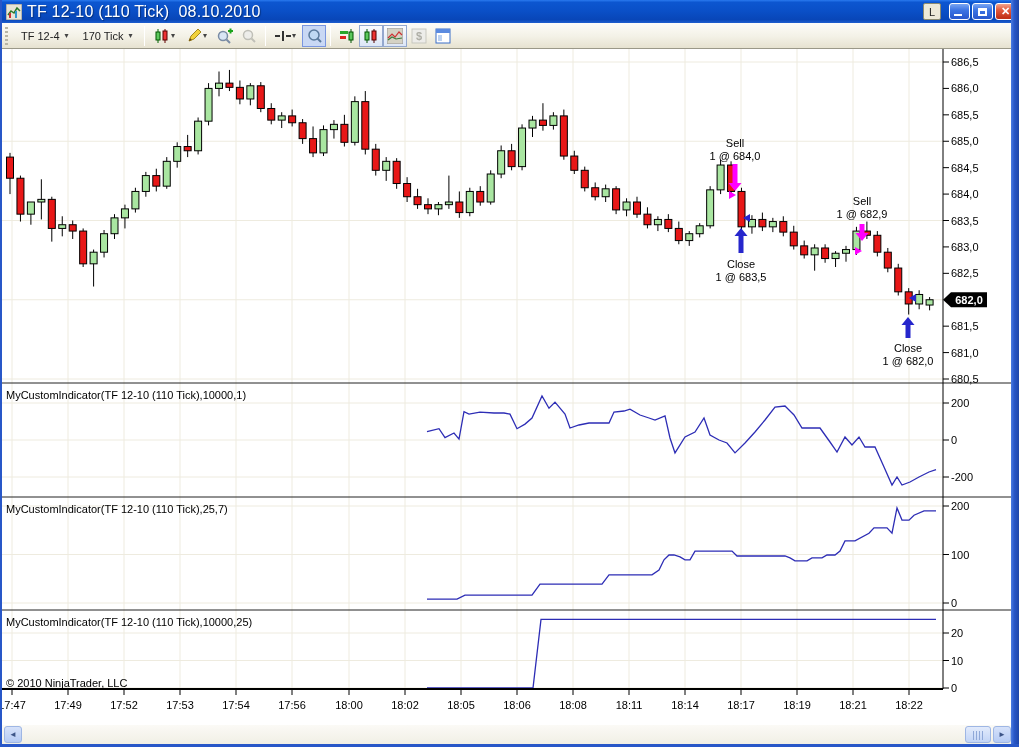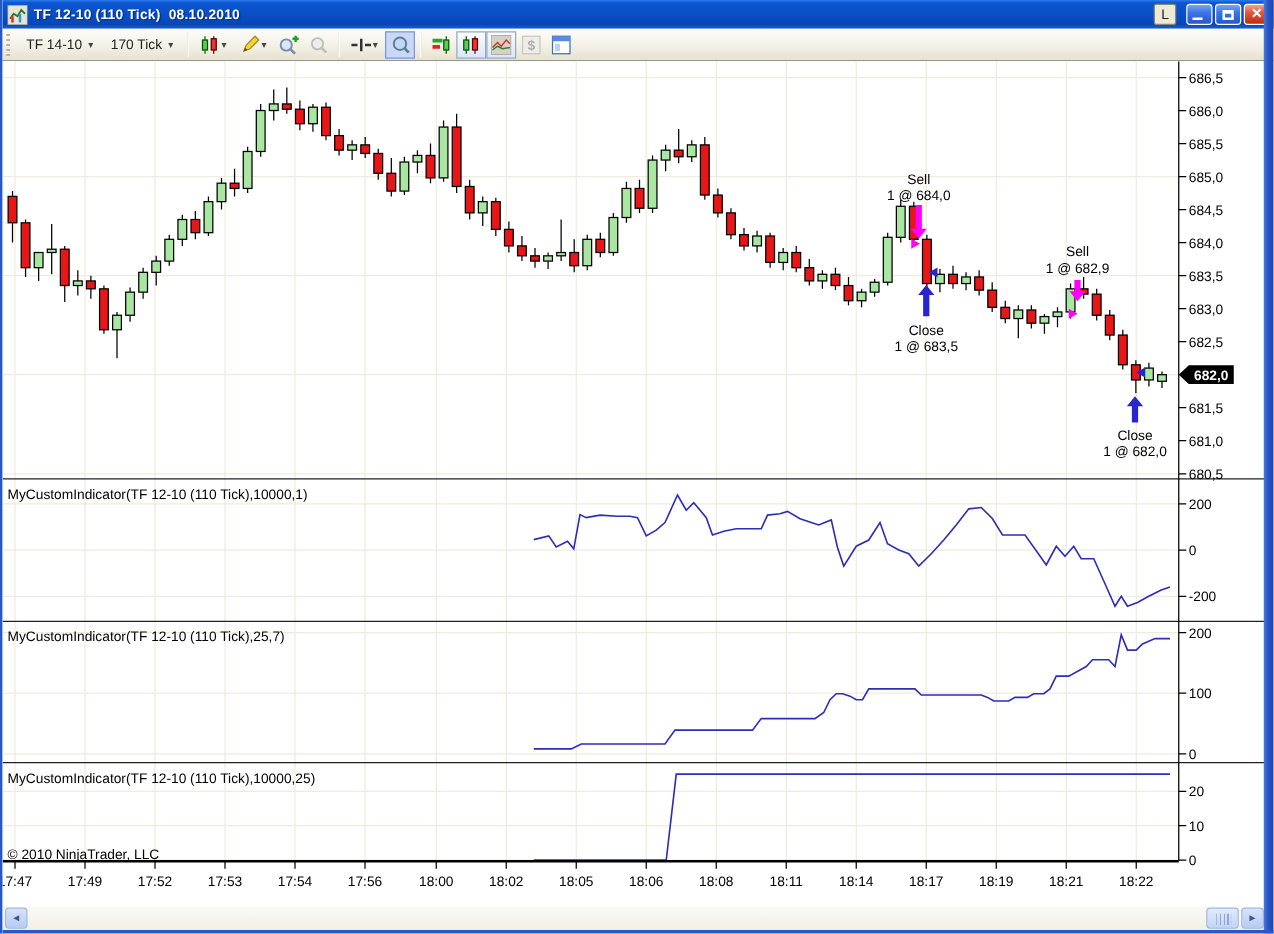--- a/index.html
+++ b/index.html
@@ -5,21 +5,21 @@
   html,body{margin:0;padding:0;background:#ECE9D8;}
   *{box-sizing:border-box;}
   body{font-family:"Liberation Sans","DejaVu Sans",sans-serif;}
   .win{position:relative;width:1019px;height:747px;background:#fff;overflow:hidden;
        border-left:2px solid #2857C8;}
   
   .titlebar{position:absolute;left:0;top:0;width:1019px;height:23px;
     background:linear-gradient(180deg,#2A7AEF 0%,#0C56D0 10%,#0A50C8 45%,#0846B8 85%,#1E5ECF 100%);
     display:flex;align-items:center;color:#fff;}
   .app-icon{width:16px;height:16px;margin:0 5px 0 4px;display:inline-block;}
-  .title-text{font-size:11px;font-weight:bold;letter-spacing:.2px;
+  .title-text{font-size:16px;font-weight:normal;letter-spacing:.2px;
     text-shadow:1px 1px 1px #05307E;white-space:pre;}
   .tb-btns{margin-left:auto;display:flex;align-items:center;gap:2px;padding-right:5px;}
   .lbtn{width:18px;height:17px;background:#ECE9D8;border:1px solid #8a8a70;border-radius:2px;
     font-size:11px;color:#222;line-height:14px;text-align:center;padding:0;margin-right:6px;cursor:pointer;}
   .winbtn{width:21px;height:17px;border:1px solid #fff;border-radius:3px;padding:0;cursor:pointer;
     background:linear-gradient(180deg,#79A5F2 0%,#3D75E4 40%,#2B5BD0 90%);
     display:flex;align-items:center;justify-content:center;position:relative;}
   .winbtn.close{background:linear-gradient(180deg,#F2A48E 0%,#E35A3C 40%,#C33318 90%);}
   .glyph-min{position:absolute;left:4px;bottom:3px;width:8px;height:2px;background:#fff;}
   .glyph-max{width:9px;height:8px;border:2px solid #fff;border-top-width:3px;}
@@ -84,21 +84,21 @@
         </button>
       <button class="winbtn close">
           <span class="glyph-x">✕</span>
         </button>
     </span>
   </div>
 
   <div class="toolbar">
     <span class="grip"></span>
     <button class="ddbtn">
-      <span>TF 14-10</span>
+      <span>TF 12-4</span>
       <span class="caret">▾</span>
     </button>
     <button class="ddbtn">
       <span>170 Tick</span>
       <span class="caret">▾</span>
     </button>
     <span class="tsep"></span>
     <button class="tbtn wide">
       <svg width="16" height="16">
           <line x1="4" y1="1" x2="4" y2="15" stroke="#060"></line>

